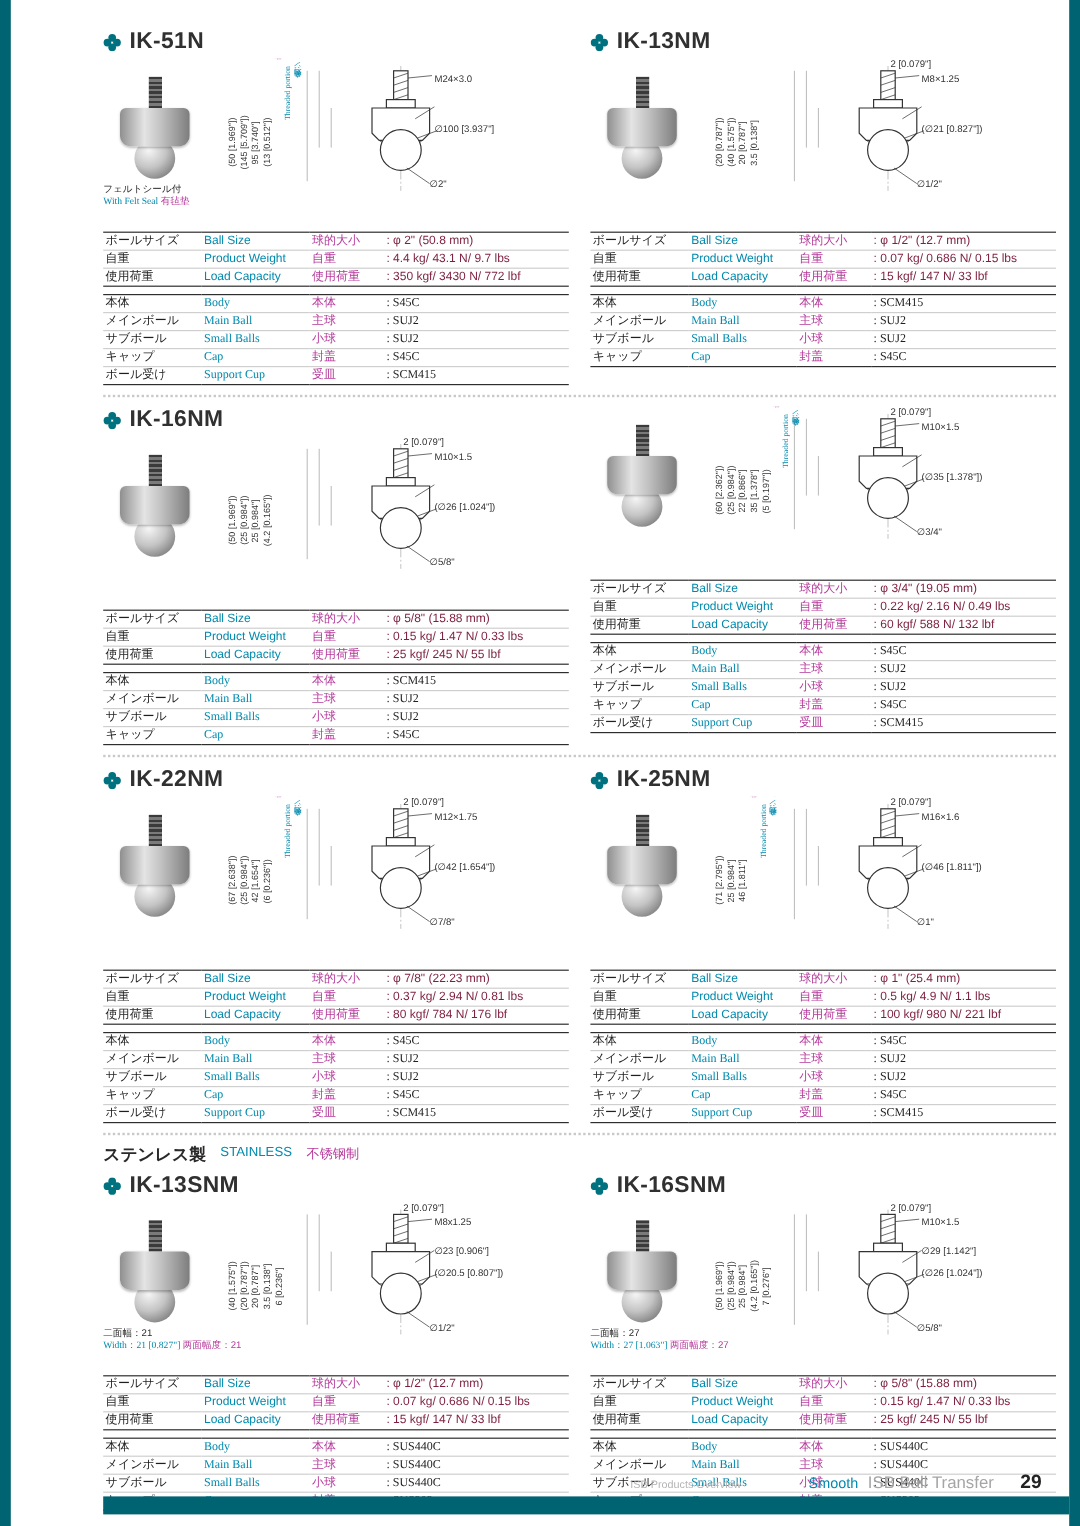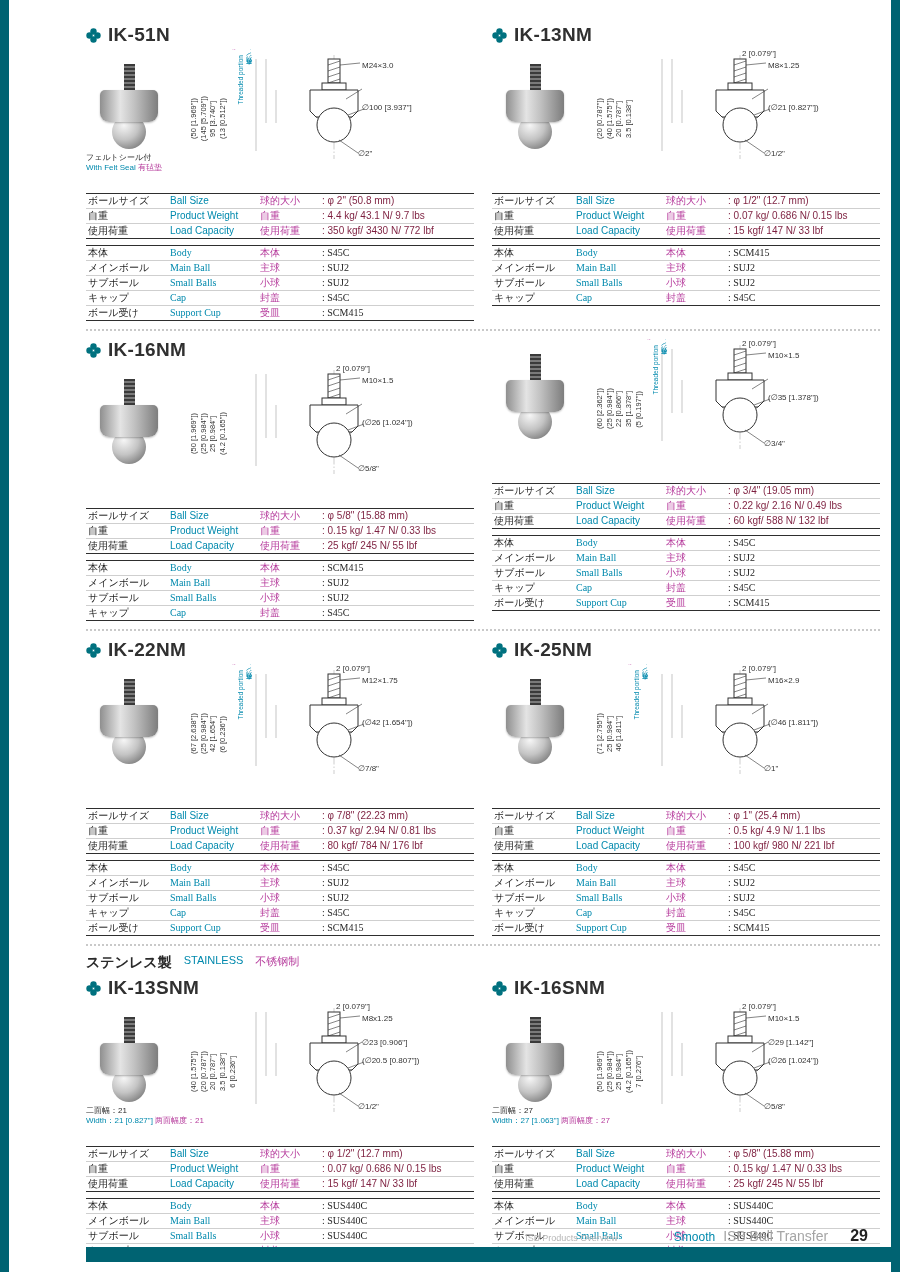--- a/index.html
+++ b/index.html
@@ -35,21 +35,21 @@
   .photo{width:86px; height:92px; display:flex; flex-direction:column; align-items:center; justify-content:flex-end;}
   .stud{width:11px; height:26px; background:repeating-linear-gradient(180deg,#3a3a3a 0 2px,#7a7a7a 2px 4px);}
   .pbody{position:relative; z-index:2; width:58px; height:32px; border-radius:5px 5px 9px 9px;
     background:linear-gradient(90deg,#8f8f8f,#e4e4e4 35%,#c0c0c0 60%,#7d7d7d);
     box-shadow:0 1px 2px rgba(0,0,0,.25);}
   .pball{width:34px; height:34px; border-radius:50%; margin-top:-7px;
     background:radial-gradient(circle at 35% 30%,#f6f6f6,#c4c4c4 45%,#8c8c8c 75%,#6f6f6f);}
   .photo-note{margin-top:4px; font-size:8px; line-height:1.25;}
   .photo-note div{white-space:nowrap;}
   .c-k{color:#2a2a2a;}
-  .c-e{color:var(--en);}
+  .c-e{color:var(--en);font-family:Liberation Serif, serif;}
   .c-c{color:var(--cn);}
   .drawing{position:relative; flex:1; height:142px; overflow:hidden; font-size:8px; color:#333;}
   .dsvg{position:absolute; left:56px; top:4px; width:150px; height:130px;}
   .part{fill:#fff; stroke:#333; stroke-width:1;}
   .thin{stroke:#333; stroke-width:0.6; fill:none;}
   .dim-line{stroke:#8a8a8a; stroke-width:0.5;}
   .center-line{stroke:#9a9a9a; stroke-width:0.5; stroke-dasharray:7 2 1.5 2;}
   .left-dims{position:absolute; left:0; top:6px; height:128px; display:flex; align-items:center; gap:1px;}
   .vdim{writing-mode:vertical-rl; transform:rotate(180deg); font-size:7.5px; line-height:1.15; color:#333; white-space:nowrap;}
   .tnote{writing-mode:vertical-rl; transform:rotate(180deg); font-size:6.5px; line-height:1.1; align-self:flex-start; white-space:nowrap;}
@@ -668,21 +668,21 @@
         </svg>
         <div class="left-dims">
                 <span class="vdim">(71 [2.795"])</span>
                 <span class="vdim">25 [0.984"]</span>
                 <span class="vdim">46 [1.811"]</span>
                 <span class="tnote c-c">有效螺纹部分</span>
                 <span class="tnote c-e">Threaded portion</span>
                 <span class="tnote c-e">有効ネジ部</span>
               </div>
         <span class="dim top-dim">2 [0.079"]</span>
-        <span class="dim thread">M16×2.9</span>
+        <span class="dim thread">M16×1.6</span>
         <span class="dim extra-dia"></span>
         <span class="dim right-dia">(∅46 [1.811"])</span>
         <span class="dim bottom-dia">∅1"</span>
       </div>
     </div>
     <table class="tbl spec-tbl">
             <tbody>
               <tr>
                 <td class="jp">ボールサイズ</td>
                 <td class="en">Ball Size</td>

